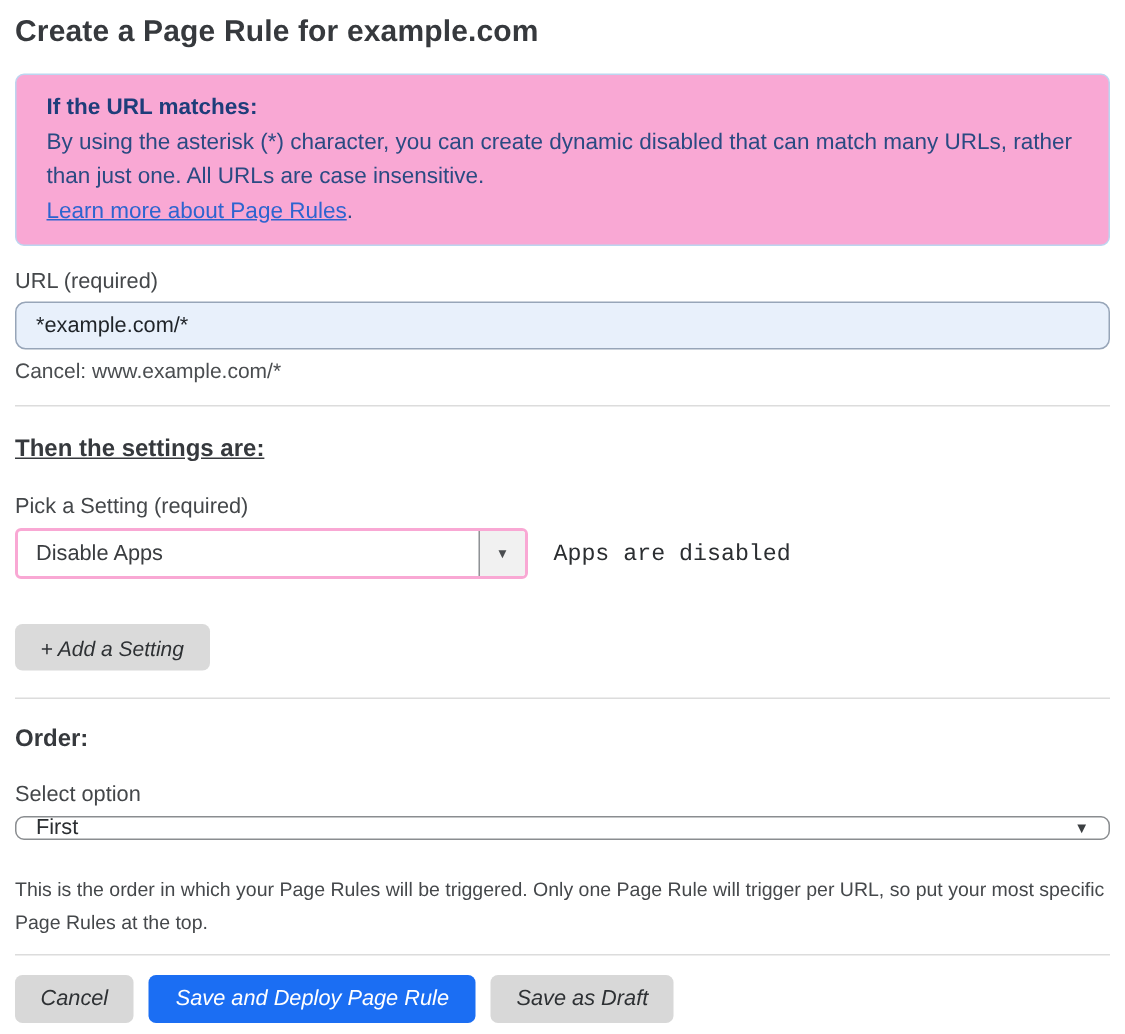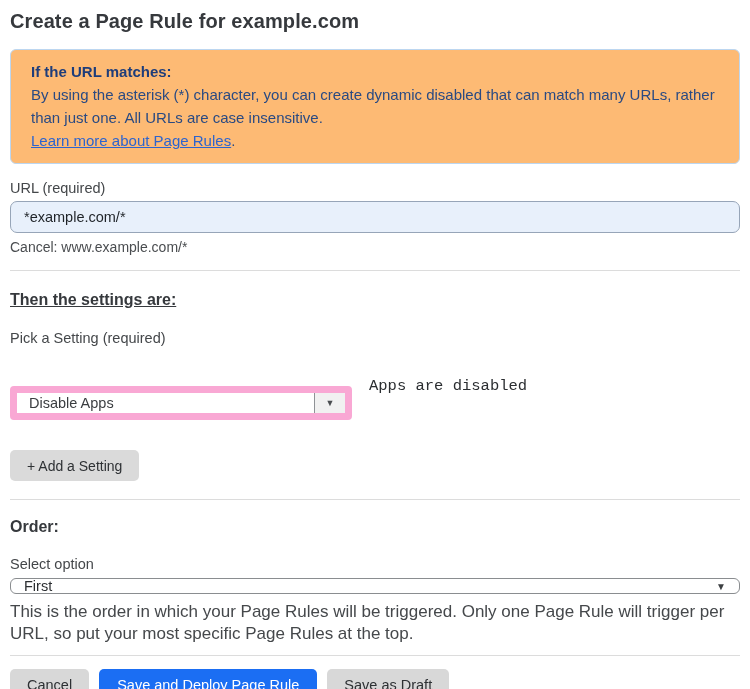--- a/index.html
+++ b/index.html
@@ -16,21 +16,21 @@
   .page-title {
     font-size: 20px;
     line-height: 26px;
     font-weight: bold;
     color: #36393d;
     letter-spacing: 0.1px;
   }
 
   .info-box {
     margin-top: 15px;
-    background: #fdba74;
+    background: #f9a8d4;
     border: 1px solid #bcd6f0;
     border-radius: 6px;
     padding: 10px 20px 11px 20px;
     font-size: 15px;
     line-height: 23px;
     color: #2a4a82;
   }
   .info-heading {
     font-weight: bold;
     color: #1e3d7a;
@@ -93,25 +93,24 @@
     margin-top: 5px;
     display: flex;
     align-items: center;
   }
   .combo {
     display: flex;
     align-items: stretch;
     width: 342px;
     height: 34px;
     background: #ffffff;
-    border: 7px solid #f9a8d4;
+    border: 2px solid #f9a8d4;
     border-radius: 4px;
     overflow: hidden;
     cursor: pointer;
-    margin-top: 34px;
   }
   .combo-value {
     flex: 1;
     display: flex;
     align-items: center;
     padding: 0 12px;
     font-size: 14.5px;
     color: #3a3d40;
   }
   .combo-arrow {
@@ -139,20 +138,21 @@
     justify-content: center;
     height: 32px;
     border: none;
     border-radius: 5px;
     font-family: "Liberation Sans", "DejaVu Sans", sans-serif;
     font-size: 14.5px;
     color: #2e3134;
     background: #d8d8d8;
     cursor: pointer;
     padding: 0 17px;
+    font-style: italic;
   }
   .add-setting-btn {
     margin-top: 30px;
     height: 31px;
     font-size: 14px;
     background: #dadada;
   }
 
   .select-label { margin-top: 20px; }
   .select-box {
@@ -171,22 +171,22 @@
     flex: 1;
     font-size: 14.5px;
     color: #2b2e31;
   }
   .select-box .caret {
     font-size: 10px;
     color: #3c3f42;
   }
 
   .order-helper {
-    margin-top: 7px;
-    font-size: 17px;
+    margin-top: 22px;
+    font-size: 13px;
     line-height: 22px;
     color: #45484b;
     width: 730px;
   }
 
   .footer {
     margin-top: 13px;
     display: flex;
     align-items: flex-start;
     gap: 10px;

